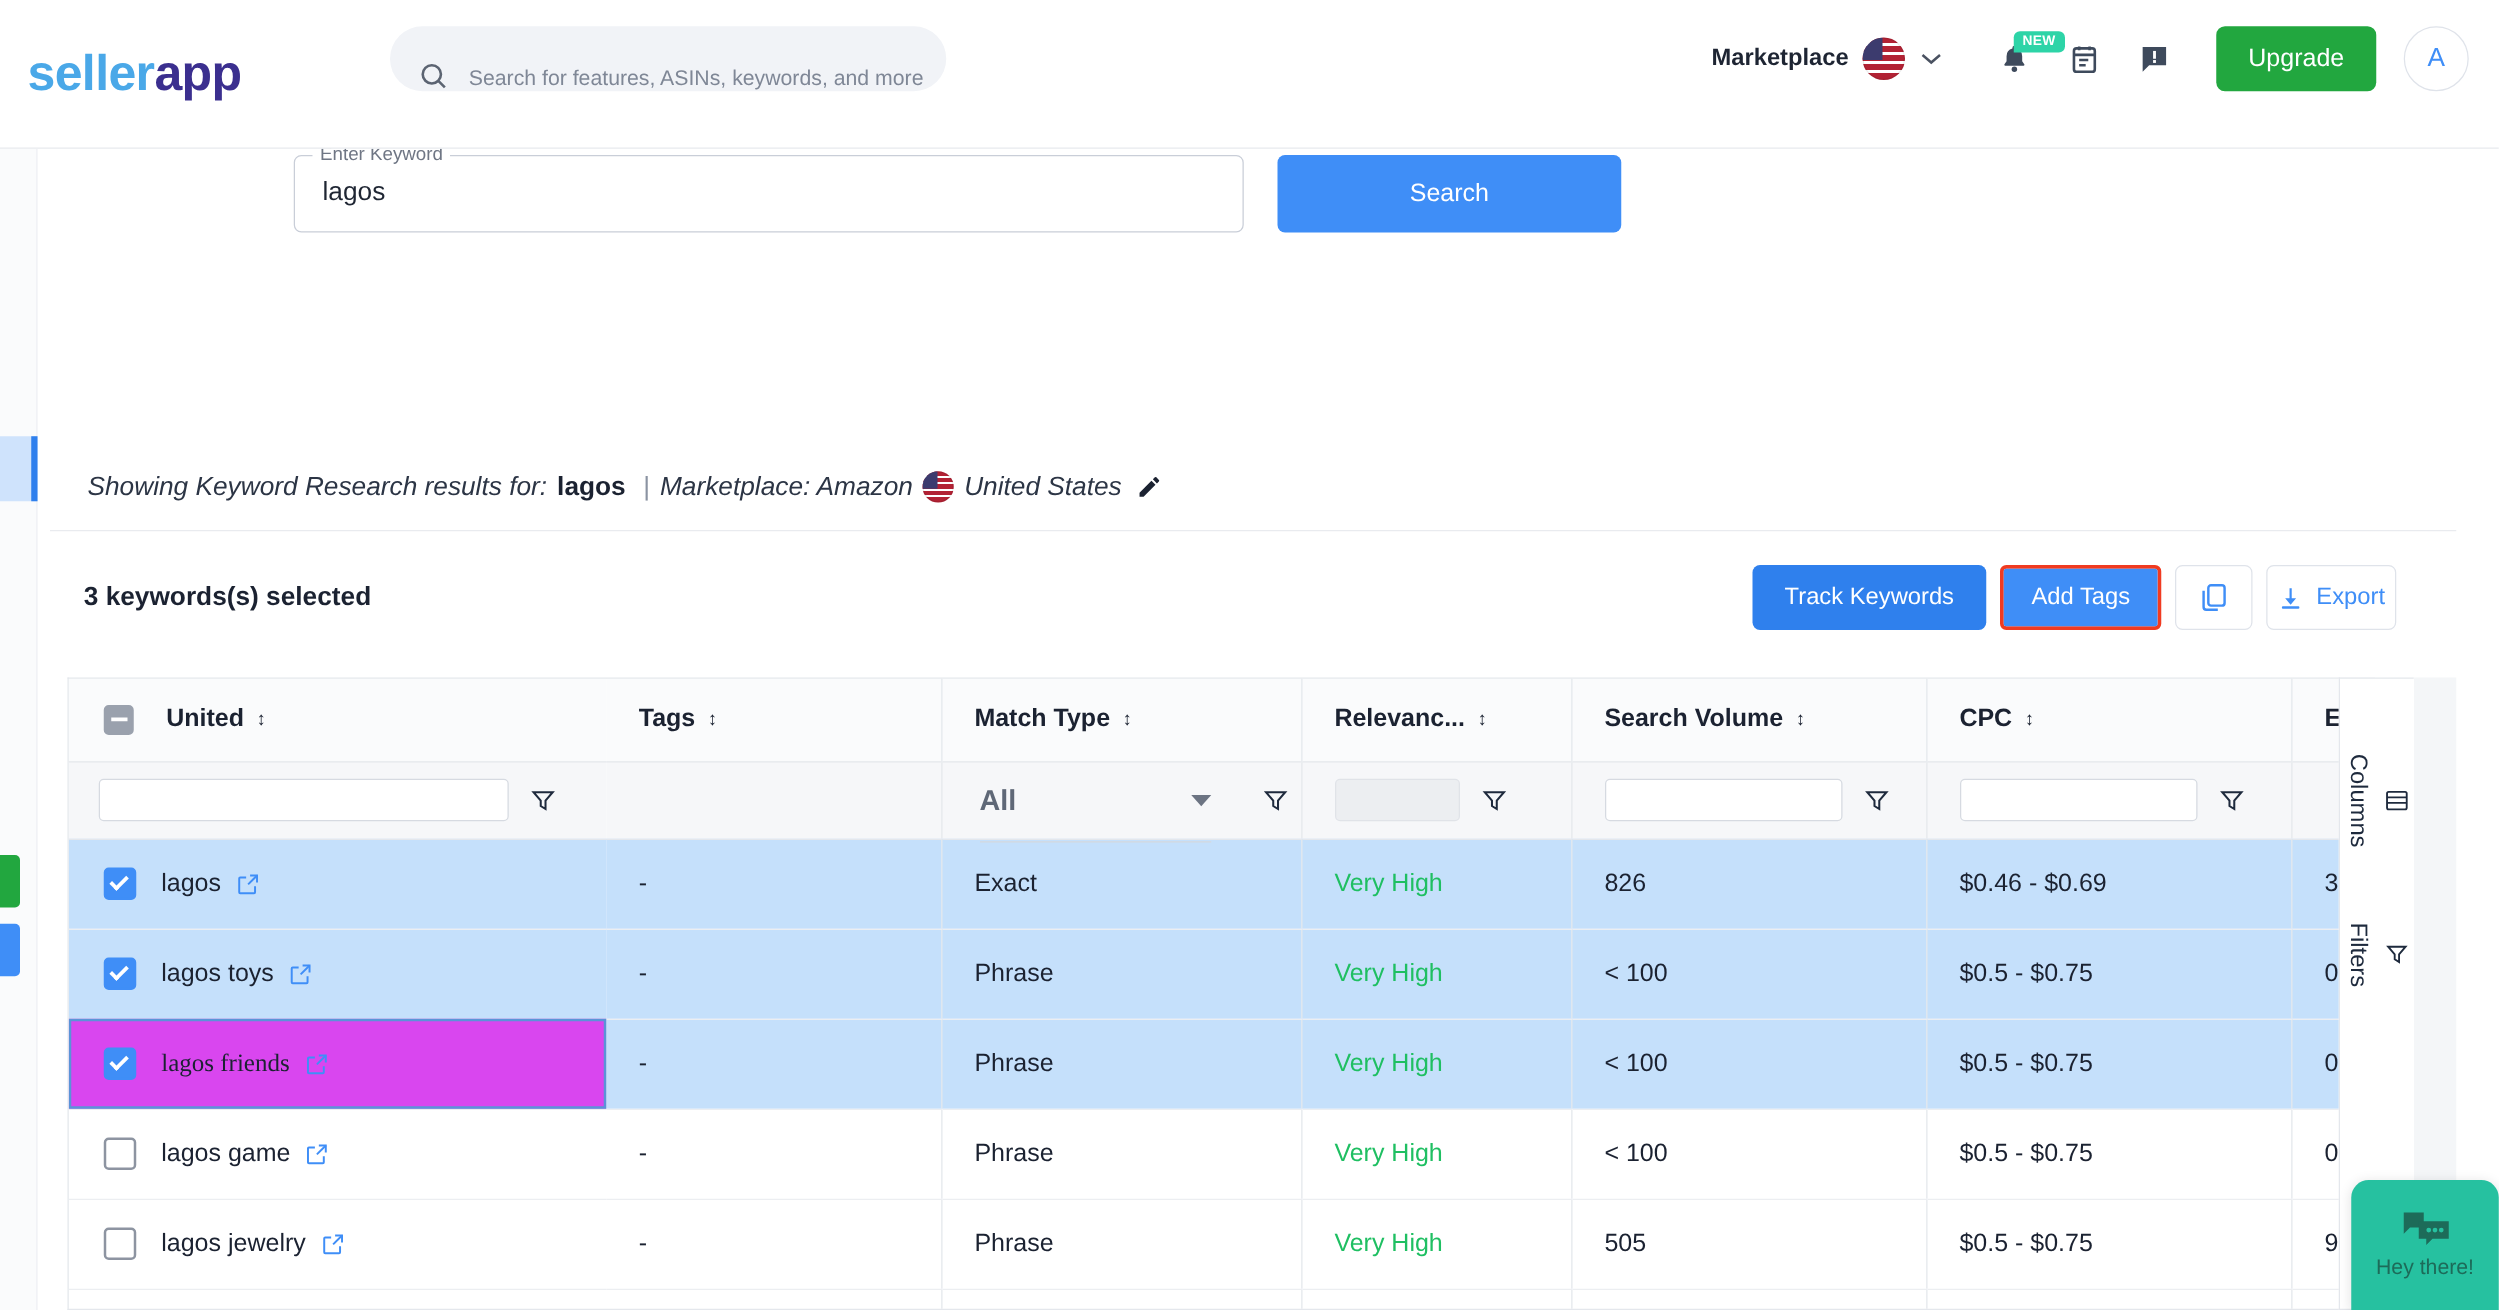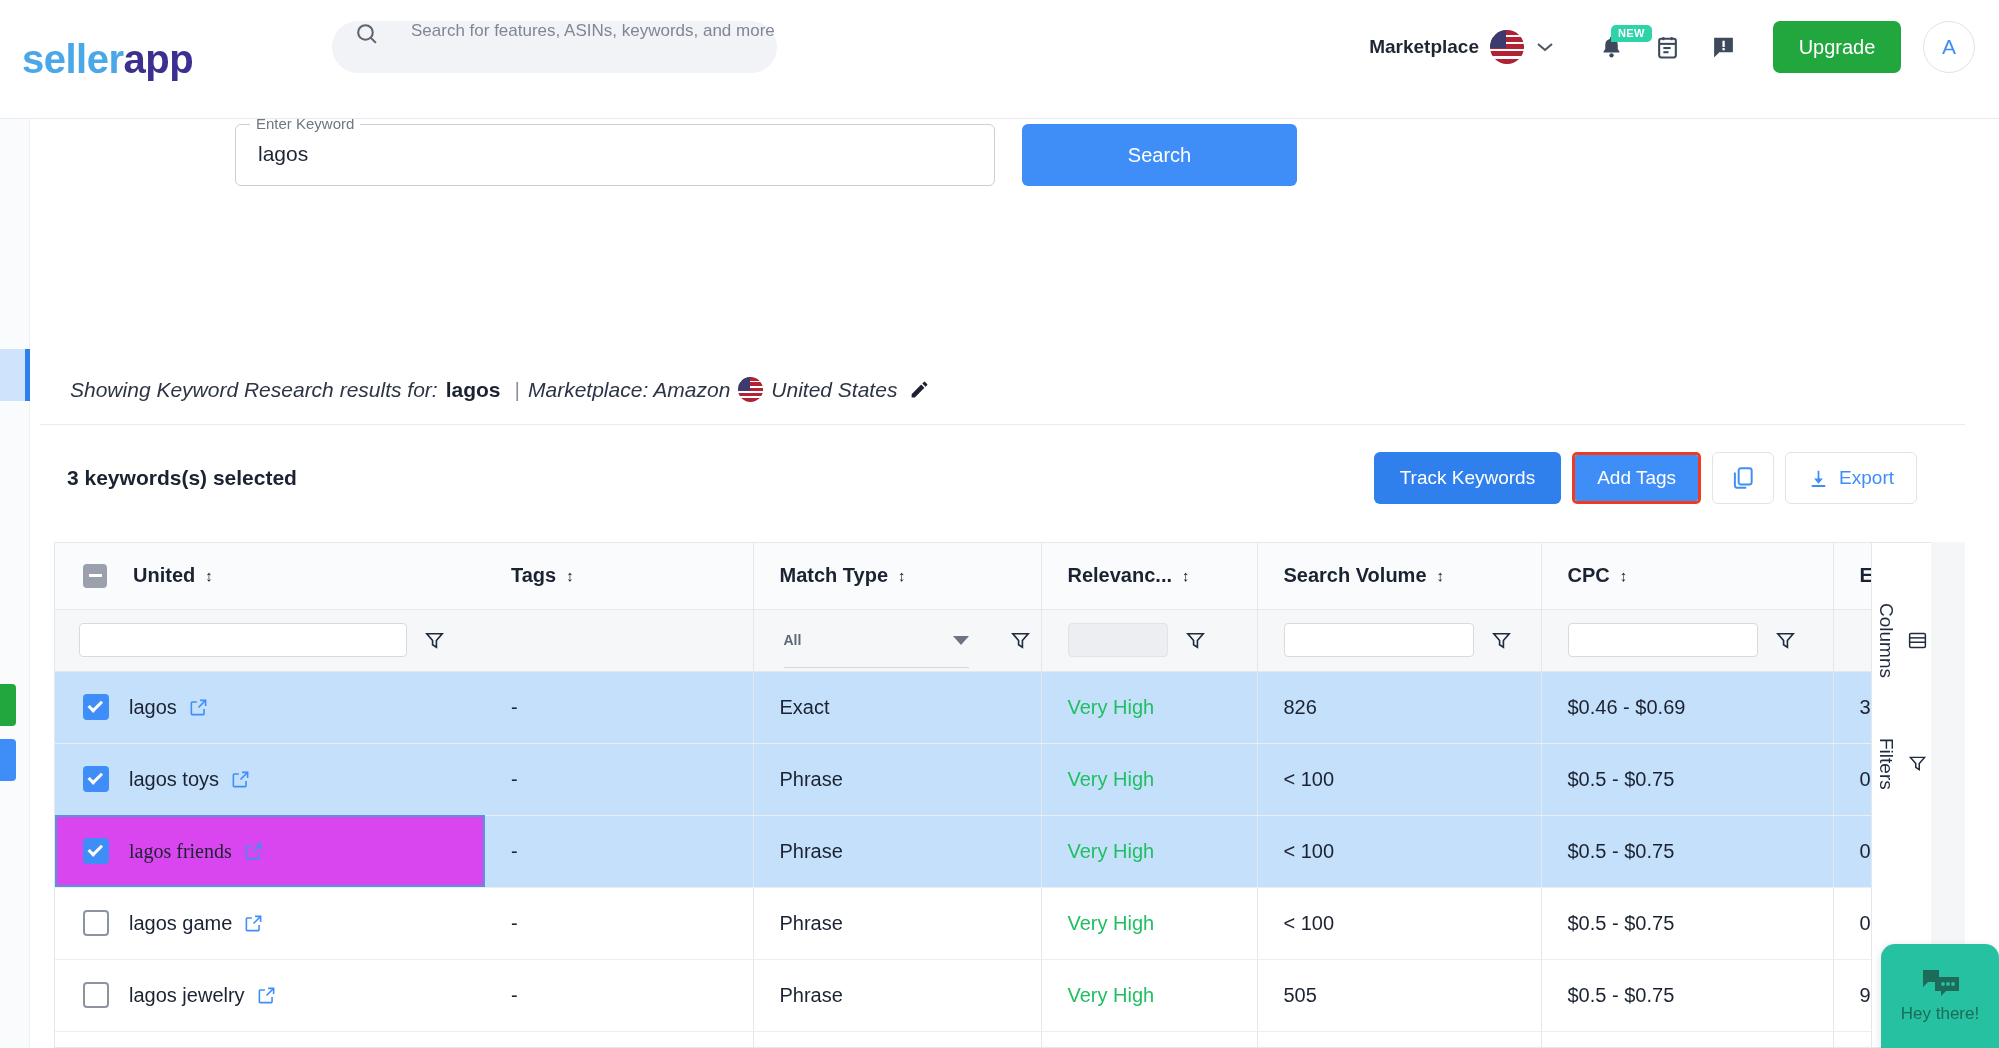--- a/index.html
+++ b/index.html
@@ -21,26 +21,25 @@
   .logo {
     margin-left: 22px;
     font-size: 40px; font-weight: 700; letter-spacing: -0.5px;
     line-height: 1;
     white-space: nowrap;
   }
   .logo .s1 { color: #4aa8e8; }
   .logo .s2 { color: #3b2f8f; }
 
   .globalsearch {
-    position: absolute; left: 332px; top: 21px;
+    position: absolute; left: 312px; top: 21px;
     width: 445px; height: 52px;
     background: #f1f3f7; border-radius: 26px;
-    display: flex; align-items: flex-start; padding-left: 22px;
+    display: flex; align-items: flex-end; padding-left: 22px;
     cursor: text;
-    gap: 16px;
   }
   .globalsearch .ph {
     margin-left: 16px; color: #7f8796; font-size: 17px;
   }
   svg { display: block; }
 
   .hdr-right {
     position: absolute; right: 0; top: 0; height: 94px;
     display: flex; align-items: center;
   }
@@ -167,21 +166,21 @@
     height: 46px; padding: 0 22px; font-size: 19px; cursor: pointer;
     font-family: "Liberation Sans", sans-serif;
   }
   .btn-sq {
     width: 62px; height: 52px; background: #fff; border: 1px solid #dfe3ea;
     border-radius: 6px; display: flex; align-items: center; justify-content: center;
     cursor: pointer; color: #3f8ef7;
   }
   .btn-export {
     height: 52px; background: #fff; border: 1px solid #dfe3ea; border-radius: 6px;
-    display: flex; align-items: center; gap: 10px; padding: 0 22px;
+    display: flex; align-items: center; gap: 10px; padding: 0 8px;
     color: #3f8ef7; font-size: 19px; cursor: pointer;
     font-family: "Liberation Sans", sans-serif;
   }
   .tooltip {
     position: absolute; right: 296px; top: 310px;
     background: #fff; color: #2c3545; font-size: 19px;
     padding: 11px 18px; border-radius: 4px;
     box-shadow: 0 2px 12px rgba(20,30,50,.20);
     white-space: nowrap;
   }
@@ -210,21 +209,21 @@
     border-bottom: 1px solid #e4e7ec;
     vertical-align: middle;
   }
   .fcell { display: flex; align-items: center; gap: 16px; }
   .finput {
     height: 34px; background: #fff; border: 1px solid #d6dae1; border-radius: 4px;
   }
   .finput.disabled { background: #eceef1; border-color: #e0e3e8; }
   .funnel { color: #1e2a3d; cursor: pointer; flex: none; }
   .selwrap { display: flex; align-items: center; gap: 10px; cursor: pointer; position: relative; }
-  .selwrap .selval { font-size: 14px; color: #5b6playeholder; text-align: right; }
+  .selwrap .selval { font-size: 23px; color: #5b6playeholder; text-align: right; }
   .selval { font-size: 20px; color: #5f6877; }
   .caret { width: 0; height: 0; border-left: 8px solid transparent; border-right: 8px solid transparent; border-top: 9px solid #6c7483; }
   .selunderline { position: absolute; left: 0; bottom: -20px; width: 100%; height: 1px; background: #d3d7de; }
 
   tbody tr { height: 72px; }
   tbody td {
     font-size: 20px; color: #1b2231;
     border-bottom: 1px solid #eceef1;
     vertical-align: middle;
   }

